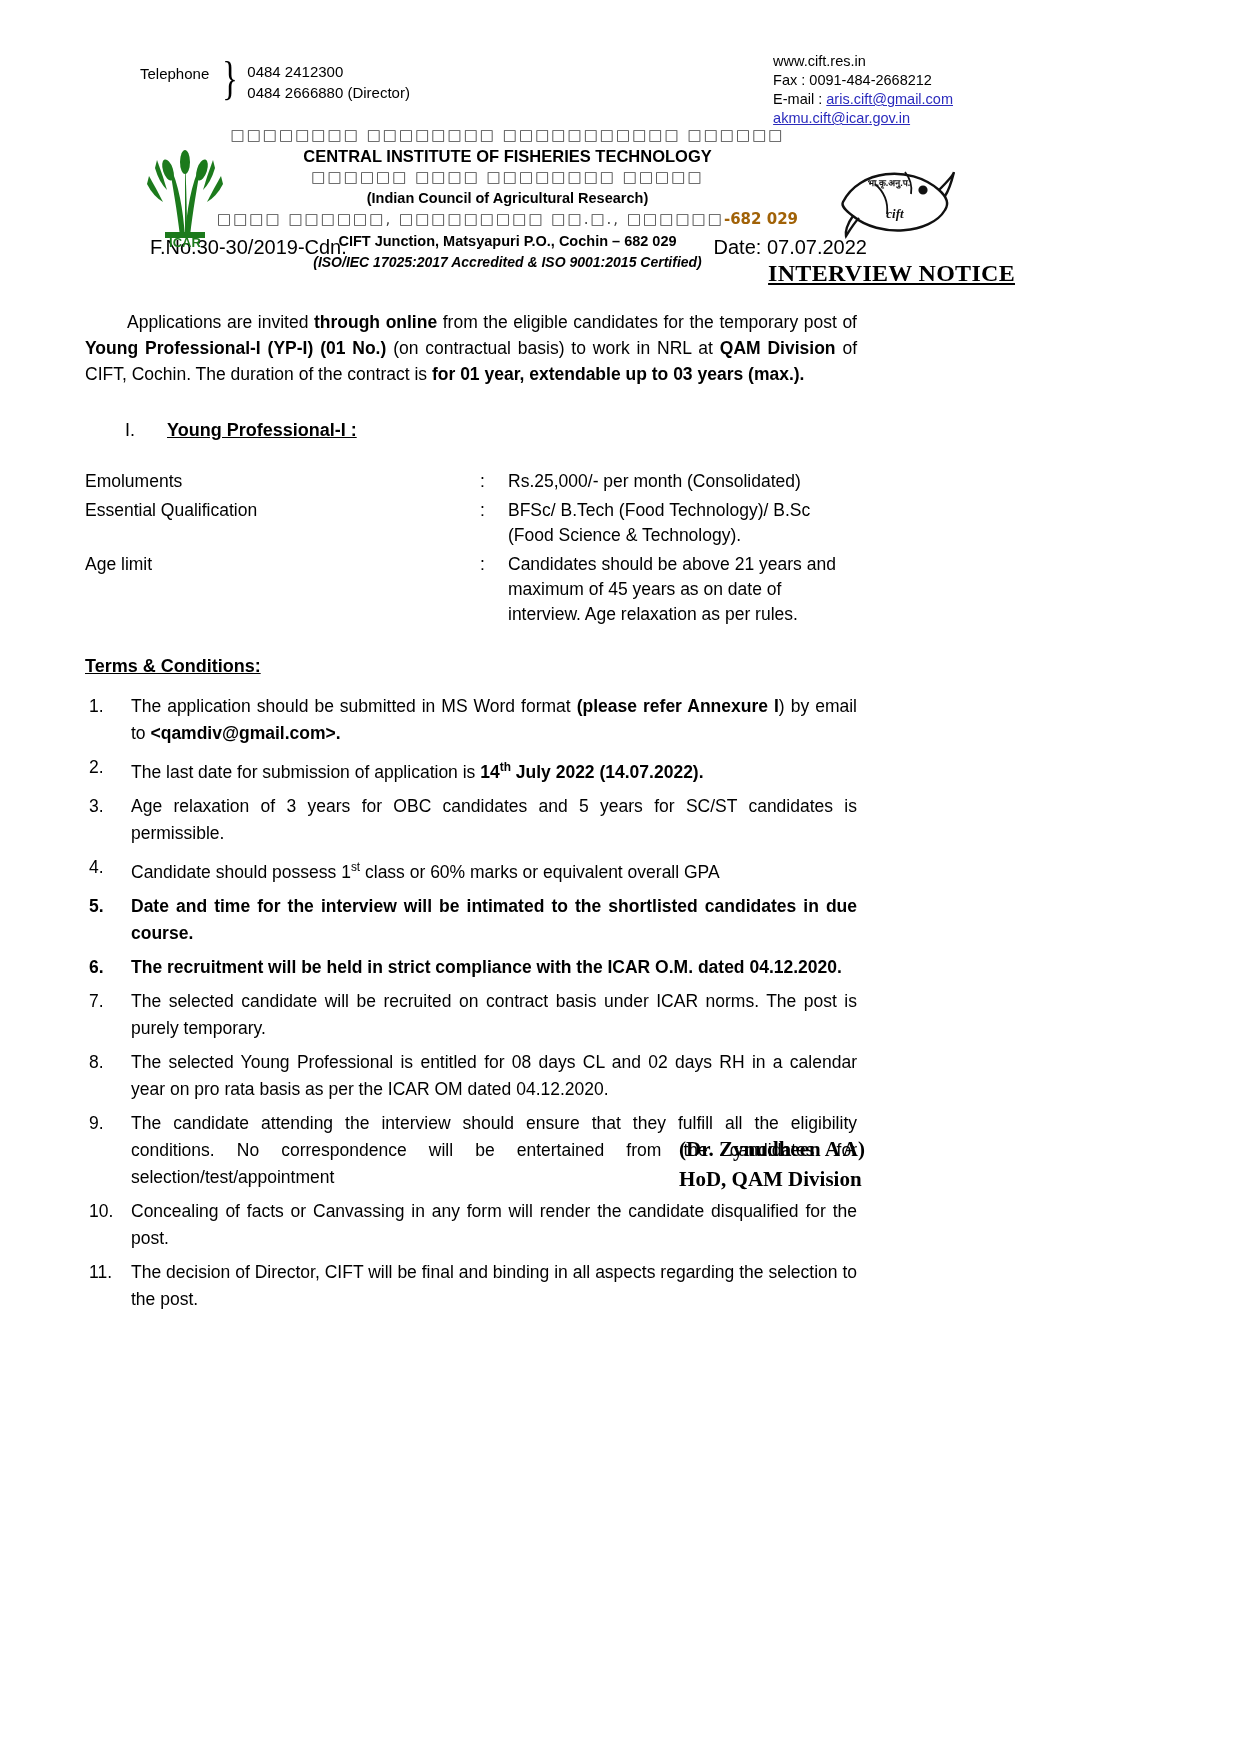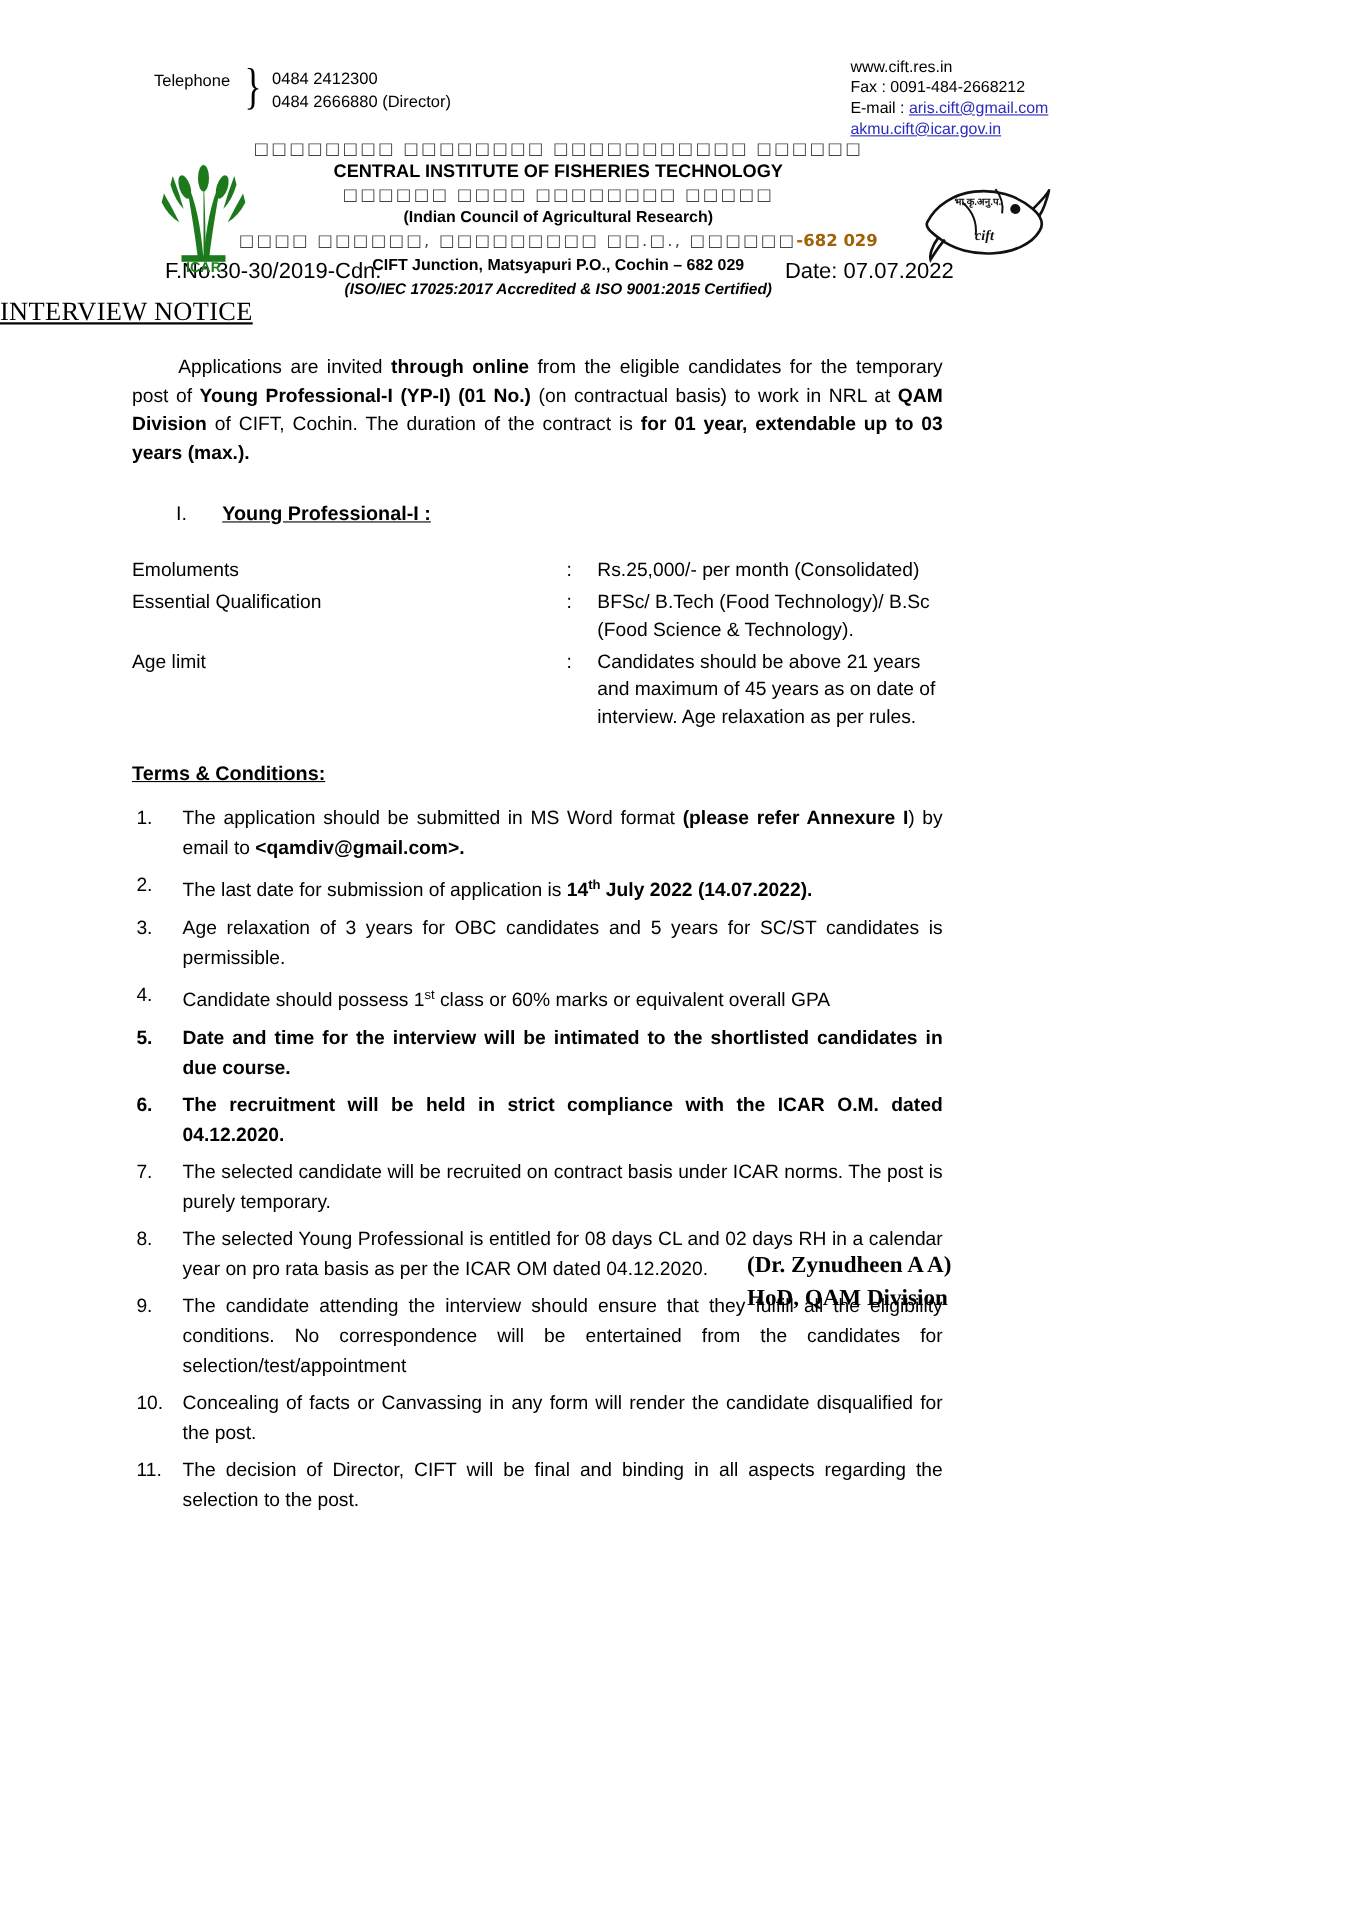--- a/index.html
+++ b/index.html
@@ -30,25 +30,25 @@
   .t-tofu{font-size:15px;letter-spacing:2px;color:#444;line-height:20px;font-family:"DejaVu Sans",sans-serif;}
   .t-en{font-weight:bold;font-size:16.5px;line-height:22px;}
   .t-en.small{font-size:14.5px;}
   .t-iso{font-style:italic;font-weight:bold;font-size:14px;line-height:20px;}
   .t-addr-tofu{font-size:15px;letter-spacing:2px;color:#444;line-height:21px;font-family:"DejaVu Sans",sans-serif;}
   .t-addr-tofu b{color:#a16207;letter-spacing:0;}
 
   
   .refrow{display:flex;justify-content:space-between;padding:0 148px 0 150px;margin-top:6px;font-size:20px;gap:29px;}
 
-  .notice-title{text-align:left;margin-top:12px;font-family:"Liberation Serif",serif;
-                font-weight:normal;font-size:24px;text-decoration:underline;letter-spacing:.3px;}
-
-  
-  .body{padding:0 158px 0 120px;font-size:17.5px;line-height:26px;}
+  .notice-title{text-align:right;margin-top:1px;font-family:"Liberation Serif",serif;
+                font-weight:bold;font-size:24px;text-decoration:underline;letter-spacing:.3px;}
+
+  
+  .body{padding:0 158px 0 85px;font-size:17.5px;line-height:26px;}
   .para{text-align:justify;margin-top:22px;text-indent:42px;}
   .para b{font-weight:bold;}
 
   .sec-head{margin-top:30px;padding-left:40px;display:flex;gap:32px;font-size:18px;}
   .sec-head .num{font-weight:normal;}
   .sec-head .txt{font-weight:bold;text-decoration:underline;}
 
   table.detail{width:100%;border-collapse:collapse;margin-top:26px;font-size:17.5px;}
   table.detail td{vertical-align:top;padding:0 0 4px 0;line-height:25px;}
   td.k{width:395px;}

